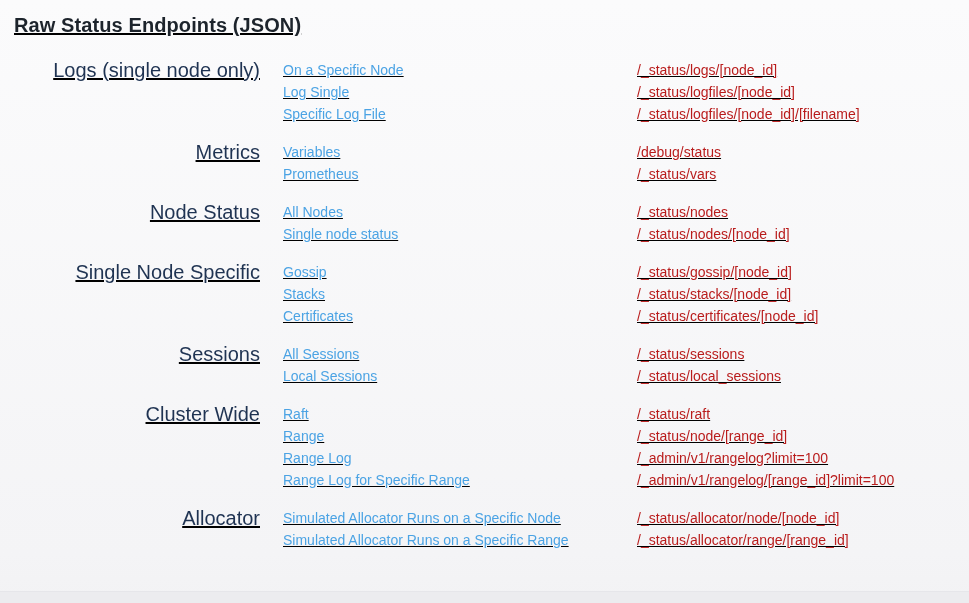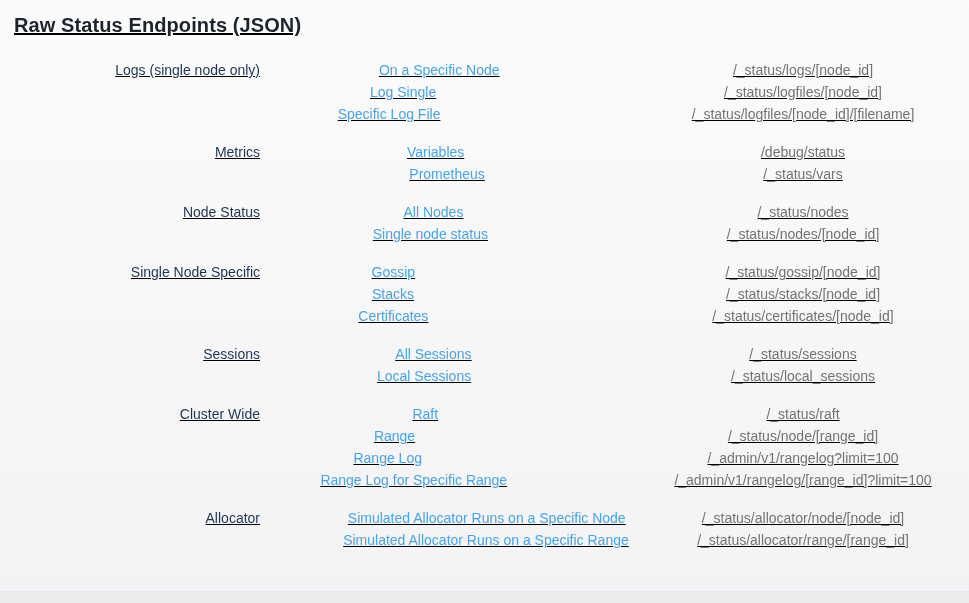--- a/index.html
+++ b/index.html
@@ -24,44 +24,43 @@
   }
   .group {
     display: flex;
     align-items: flex-start;
     margin-bottom: 16px;
   }
   .group-label {
     flex: none;
     width: 246px;
     text-align: right;
-    font-size: 14px;
+    font-size: 20px;
     line-height: 22px;
     color: #1f3352;
     font-weight: 400;
   }
   .items {
     flex: 1;
     margin-left: 23px;
   }
   .row {
     display: flex;
     font-size: 14px;
     line-height: 22px;
-    justify-content: center;
   }
   .link {
     flex: none;
     width: 354px;
     color: #4ba3e4;
     text-decoration: none;
     cursor: pointer;
   }
   .path {
-    color: #737373;
+    color: #b91c1c;
   }
   .bottom-band {
     position: absolute;
     left: 0;
     bottom: 0;
     width: 100%;
     height: 11px;
     background: #ececef;
     border-top: 1px solid #e6e6ea;
   }

